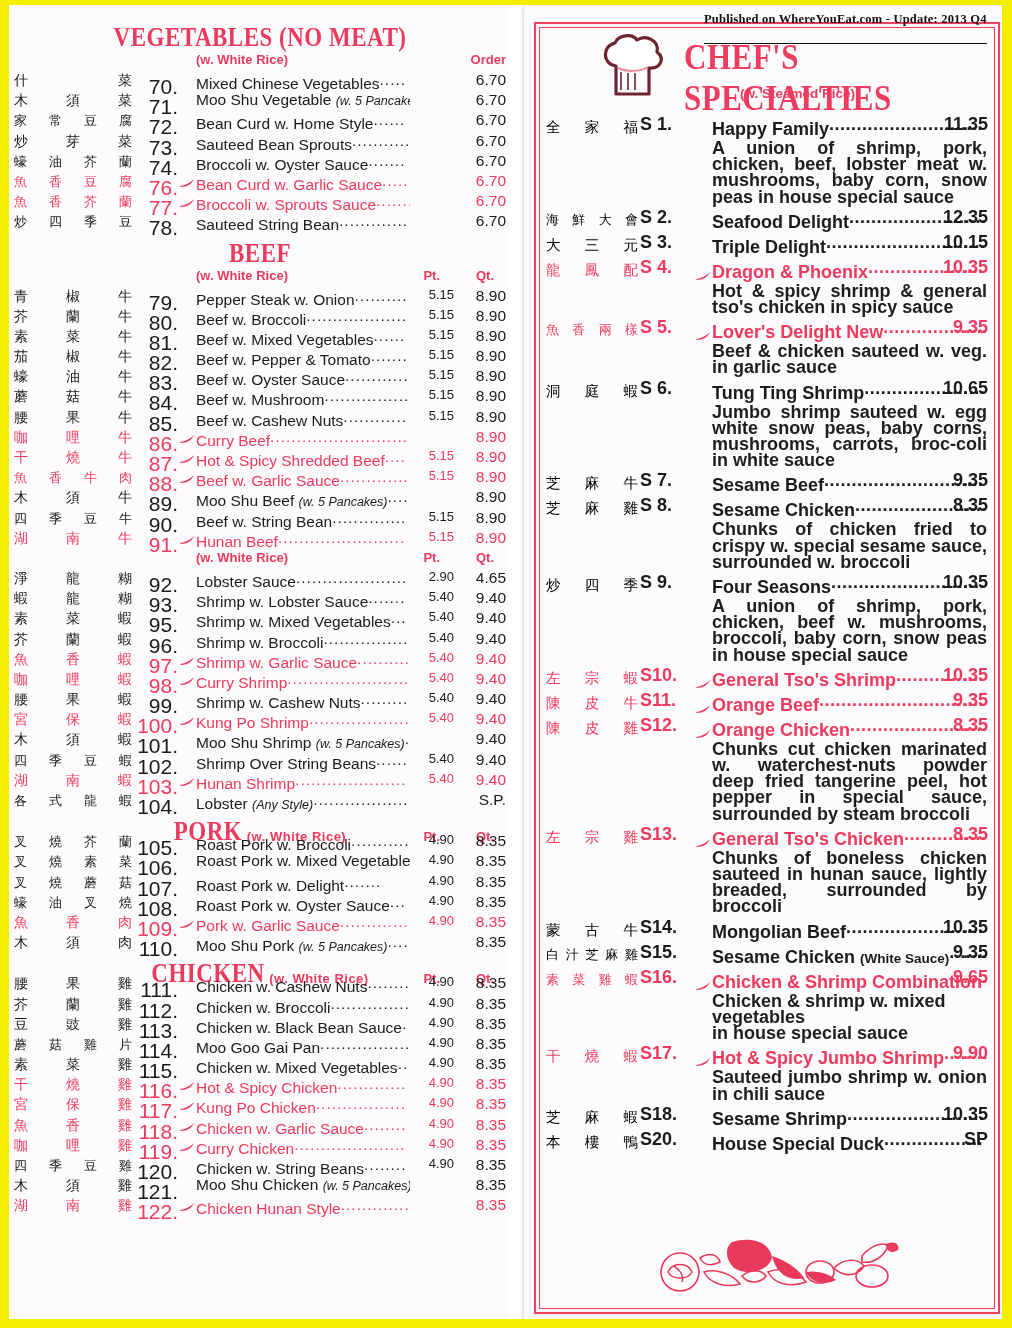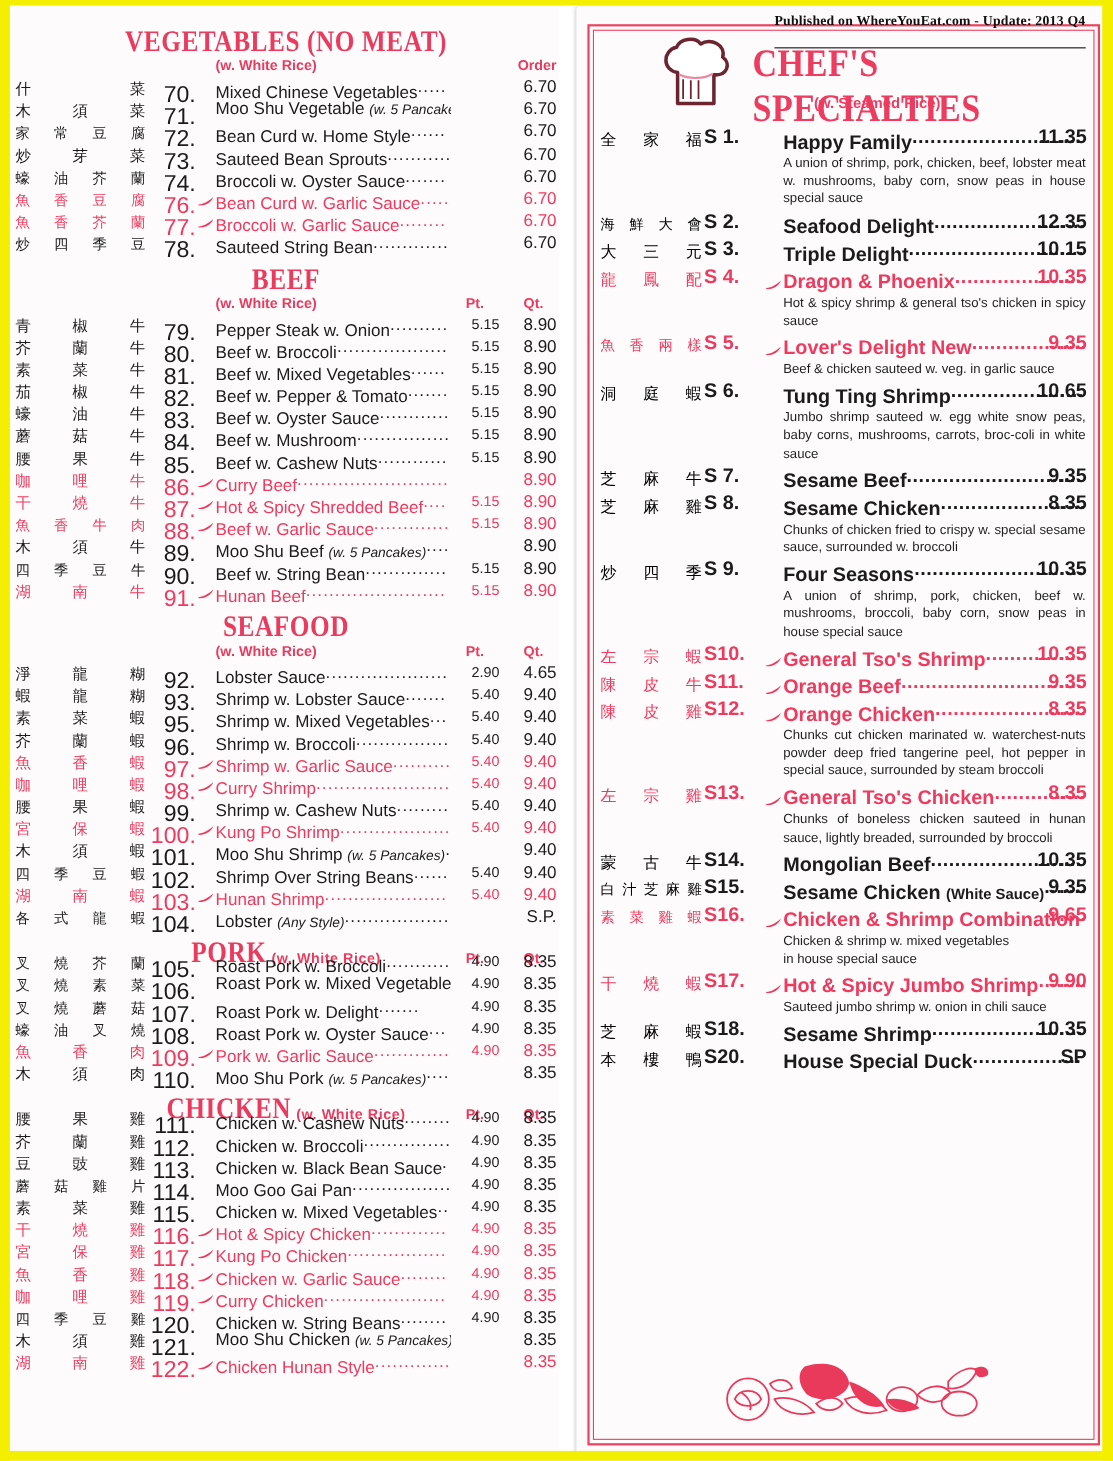--- a/index.html
+++ b/index.html
@@ -165,23 +165,23 @@
     position:absolute;left:168px;top:0;right:0;
     font-size:18px;font-weight:bold;color:#1b1b1b;
     overflow:hidden;
   }
   .sitem.red .sname{color:#ee3a5e;}
   .sname .sdots{display:inline-block;overflow:hidden;letter-spacing:.5px;}
   .sprice{float:right;}
   .wsauce{font-size:13.5px;font-weight:bold;}
   .sdesc{
     margin-left:168px;margin-right:1px;
-    font-size:12px;line-height:16.2px;color:#1e1e1e;
+    font-size:18px;line-height:16.2px;color:#1e1e1e;
     text-align:justify;
-    padding-top:1px;padding-bottom:2px;
+    padding-top:1px;padding-bottom:2px;font-weight:bold;
   }
   .sdesc.nj{text-align:left;}
 
   
   #veg-art{position:absolute;left:648px;top:1228px;width:272px;height:70px;}
 
   
   #watermark{
     position:absolute;left:0;top:560px;width:1012px;
     text-align:center;
@@ -286,21 +286,21 @@
           <span>香</span>
           <span>芥</span>
           <span>蘭</span>
         </span>
         <span class="num">77.</span>
         <span class="chili">
           <svg viewBox="0 0 14 8" width="14" height="8">
             <path d="M0 7 C4 7 10 4 14 0 C12 5 7 8 1 8 Z" fill="#ee3a5e"></path>
           </svg>
         </span>
-        <span class="nm"><span>Broccoli w. Garlic Sauce</span><span class="dots">........</span></span>
+        <span class="nm"><span>Broccoli w. Sprouts Sauce</span><span class="dots">........</span></span>
         <span class="p-one">6.70</span>
       </div>
       <div class="item">
         <span class="cn tight">
           <span>炒</span>
           <span>四</span>
           <span>季</span>
           <span>豆</span>
         </span>
         <span class="num">78.</span>
@@ -471,21 +471,20 @@
         <span class="num">91.</span>
         <span class="chili">
           <svg viewBox="0 0 14 8" width="14" height="8">
             <path d="M0 7 C4 7 10 4 14 0 C12 5 7 8 1 8 Z" fill="#ee3a5e"></path>
           </svg>
         </span>
         <span class="nm"><span>Hunan Beef</span><span class="dots">........................</span></span>
         <span class="p1">5.15</span>
         <span class="p2">8.90</span>
       </div>
-      <div class="cat-head" style="margin-top: 11px;"><span class="cat-title">SEAFOOD</span></div>
       <div class="cat-head-row">
         <span class="col-lbl" style="left:182px;top:1px;">(w. White Rice)</span>
         <span class="col-lbl" style="right:66px;top:1px;">Pt.</span>
         <span class="col-lbl" style="right:12px;top:1px;">Qt.</span>
       </div>
       <div class="item">
         <span class="cn">
           <span>淨</span>
           <span>龍</span>
           <span>糊</span>

